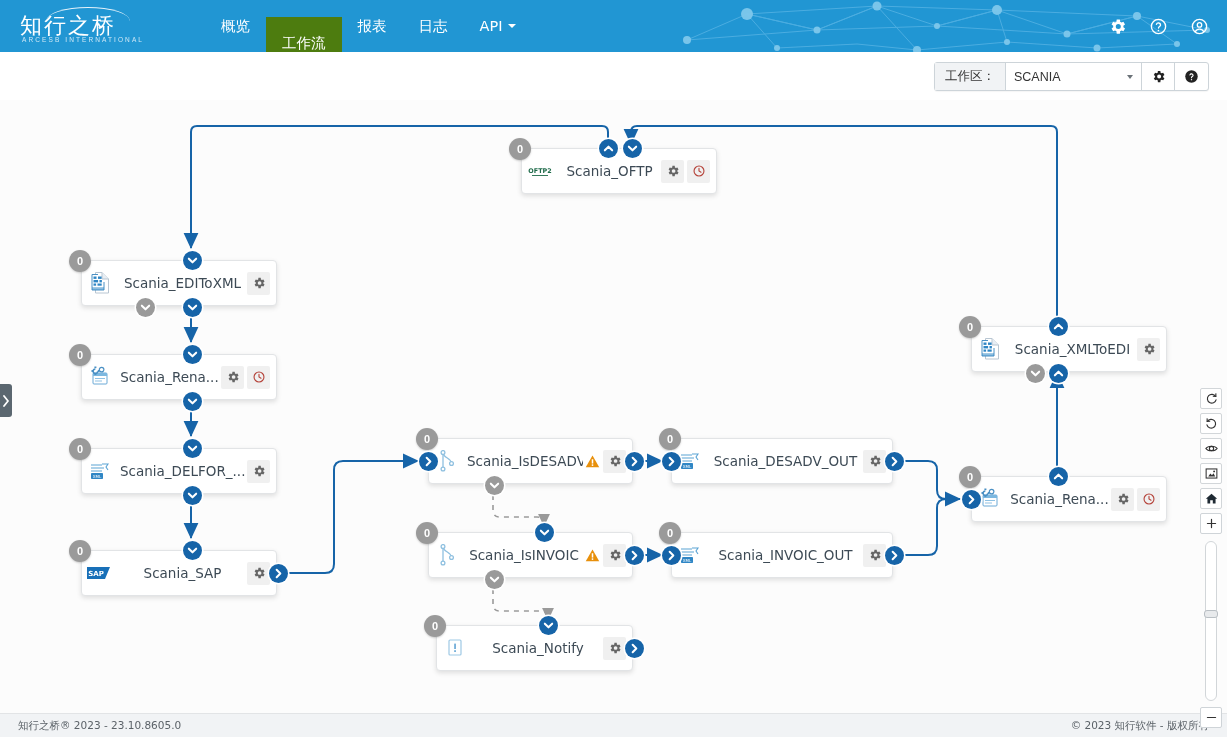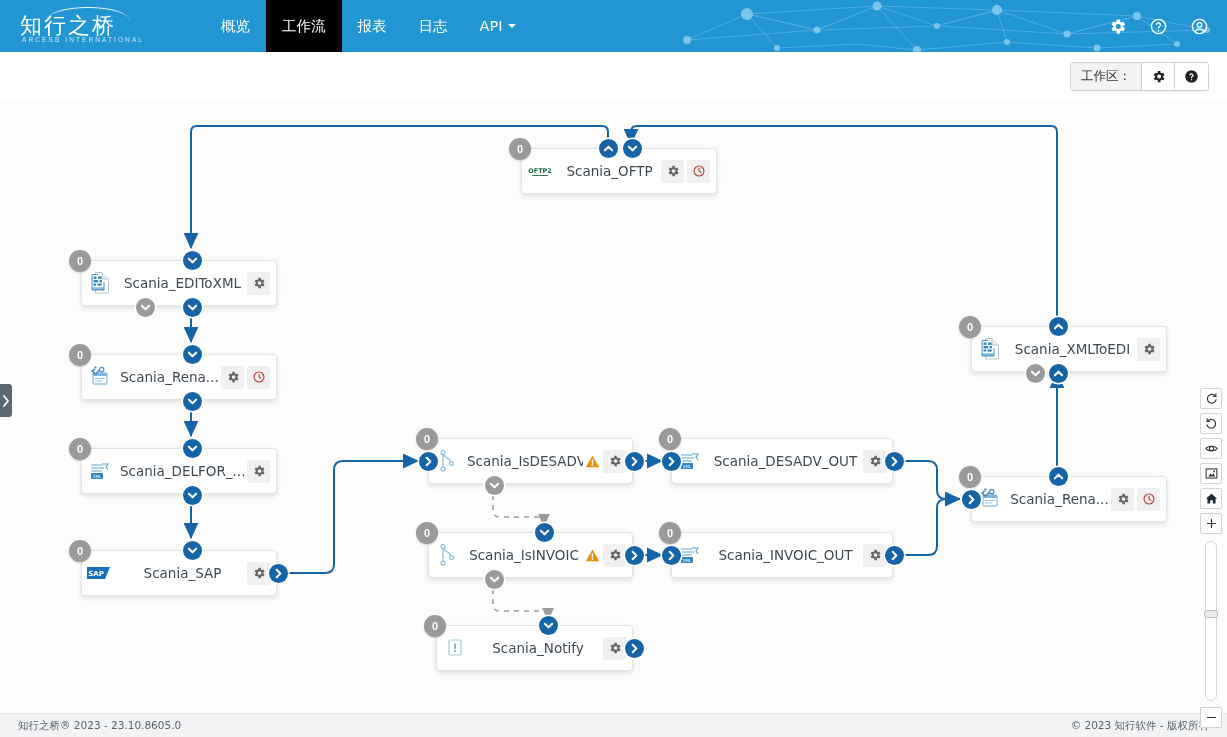--- a/index.html
+++ b/index.html
@@ -43,21 +43,21 @@
     border-radius: 50% / 100% 100% 0 0;
   }
   .nav { position: absolute; left: 205px; top: 0; height: 52px; display: flex; }
   .nav-item {
     height: 52px; padding: 0 16px;
     display: flex; align-items: center; justify-content: center;
     color: #ffffff; font-size: 14.5px;
     font-family: "DejaVu Sans", sans-serif;
     cursor: pointer; white-space: nowrap;
   }
-  .nav-item.active { background: #000000; }
+  .nav-item.active { background: #4d7c0f; margin-top: 17px; }
   .nav-caret {
     display: inline-block; margin-left: 6px;
     border-left: 4px solid transparent; border-right: 4px solid transparent;
     border-top: 4px solid #fff;
   }
   .hdr-icons { position: absolute; right: 18px; top: 0; height: 52px; display: flex; align-items: center; gap: 22px; }
   .hdr-ic { width: 19px; height: 19px; color: #fff; cursor: pointer; display: block; }
 
   
   .wsbar {
@@ -266,20 +266,24 @@
     <svg class="hdr-ic" viewBox="0 0 24 24" fill="none" stroke="currentColor" stroke-width="1.7">
       <circle cx="12" cy="12" r="9"></circle>
       <circle cx="12" cy="10" r="2.8"></circle>
       <path d="M6.7 18.6a6 6 0 0110.6 0" stroke-linecap="round"></path>
     </svg>
   </div>
 </div>
 
 <div class="wsbar">
   <div class="ws-label">工作区：</div>
+  <div class="ws-select">
+    <span>SCANIA</span>
+    <span class="ws-caret"></span>
+  </div>
   <div class="ws-btn">
     <svg width="15" height="15" viewBox="0 0 24 24" fill="currentColor">
       <path d="M19.4 13a7.6 7.6 0 000-2l2.1-1.6-2-3.5-2.5 1a7.7 7.7 0 00-1.7-1L15 3H11l-.3 2.9c-.6.2-1.2.6-1.7 1l-2.5-1-2 3.5L6.6 11a7.6 7.6 0 000 2l-2.1 1.6 2 3.5 2.5-1c.5.4 1.1.8 1.7 1L11 21h4l.3-2.9c.6-.2 1.2-.6 1.7-1l2.5 1 2-3.5L19.4 13zM13 15.2A3.2 3.2 0 1113 8.8a3.2 3.2 0 010 6.4z"></path>
     </svg>
   </div>
   <div class="ws-btn">
     <svg width="15" height="15" viewBox="0 0 24 24">
       <circle cx="12" cy="12" r="10" fill="currentColor"></circle>
       <path d="M9.5 9.4a2.6 2.6 0 015 .8c0 1.7-2.5 2-2.5 3.6" stroke="#fff" stroke-width="1.8" fill="none" stroke-linecap="round"></path>
       <circle cx="12" cy="17" r="1.1" fill="#fff"></circle>

